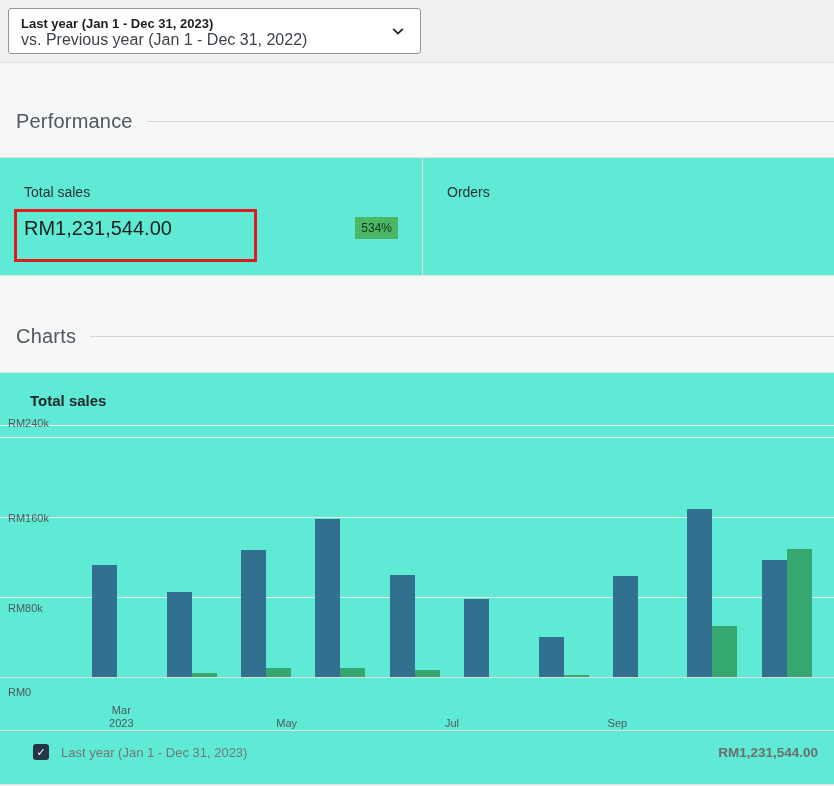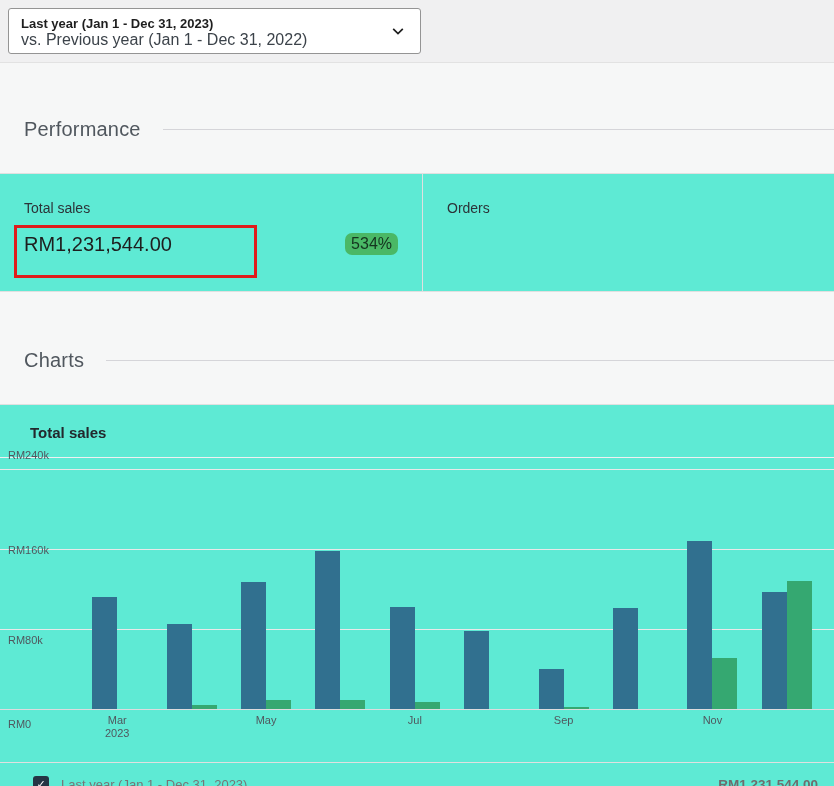--- a/index.html
+++ b/index.html
@@ -20,55 +20,55 @@
     text-align: left; font-family: inherit;
   }
   .ds-primary { display: block; font-size: 13px; font-weight: 700; line-height: 17px; color: #1e1e1e; }
   .ds-secondary { display: block; font-size: 16px; line-height: 16px; color: #3c434a; }
   .chev { position: absolute; right: 14px; top: 50%; transform: translateY(-50%); display: flex; }
 
   
   .section-head { display: flex; align-items: center; gap: 14px; padding-left: 16px; }
   .section-head.perf { margin: 46px 0 24px; }
   .section-head.charts { margin: 48px 0 24px; }
-  .section-head h2 { margin: 8px; font-size: 20px; font-weight: 400; color: #50575e; line-height: 24px; letter-spacing: .2px; }
+  .section-head h2 { margin: 0; font-size: 20px; font-weight: 400; color: #50575e; line-height: 24px; letter-spacing: .2px; }
   .section-head .rule { flex: 1; height: 1px; background: #d5d5d9; }
 
   
   .panel { background: #5eead4; border-top: 1px solid #e0e0e0; border-bottom: 1px solid #e0e0e0; margin-top: 8px; }
 
   
   .indicators { display: flex; }
   .indicator { position: relative; padding: 26px 24px 34px; }
   .indicator.first { width: 423px; border-right: 1px solid #e0e0e0; }
   .indicator.second { flex: 1; }
   .ind-label { font-size: 14px; color: #2c3338; margin-bottom: 15px; }
   .ind-row { display: flex; align-items: center; justify-content: space-between; }
   .ind-value { font-size: 20px; line-height: 26px; color: #1e1e1e; }
   .badge {
-    font-size: 16px; line-height: 16px; padding: 3px 6px; border-radius: 7px;
+    font-size: 12px; line-height: 16px; padding: 3px 6px; border-radius: 0;
     background: var(--badge-bg); color: var(--badge-text);
   }
   .annotation {
     position: absolute; left: 14px; top: 51px; width: 243px; height: 53px;
     border: 3px solid var(--annotation); pointer-events: none;
   }
 
   
   .chart-title { font-size: 15px; font-weight: 700; color: #23282d; padding: 19px 30px 16px; border-bottom: 1px solid #f0f0f1; }
   .plot { position: relative; height: 252px; }
   .gridline { position: absolute; left: 0; right: 0; height: 1px; background: #e9e9e9; }
   .gridline.baseline { background: #dcdcde; }
   .ytick { position: absolute; left: 8px; font-size: 11px; line-height: 14px; color: #50575e; }
   .bars-row { position: absolute; left: 80px; right: 10px; bottom: 1px; top: 0; display: flex; align-items: flex-end; }
   .bar-group { flex: 1; display: flex; justify-content: center; align-items: flex-end; }
   .bar { width: 25px; }
   .bar.primary { background: var(--bar-primary); }
   .bar.secondary { background: var(--bar-secondary); }
-  .xlabels { display: flex; margin: 4px 10px 0 80px; height: 48px; }
+  .xlabels { display: flex; margin: 4px 10px 0 80px; height: 48px; align-items: flex-end; }
   .xcell { flex: 1; text-align: center; font-size: 11px; color: #50575e; line-height: 13px; }
 
   
   .legend { display: flex; align-items: center; gap: 12px; border-top: 1px solid #e0e0e0; padding: 13px 16px 24px 33px; }
   .checkbox {
     width: 16px; height: 16px; background: var(--checkbox); border-radius: 3px;
     display: flex; align-items: center; justify-content: center; cursor: pointer; flex: 0 0 16px;
   }
   .check { color: #fff; font-size: 11px; line-height: 1; }
   .legend-label { font-size: 13px; color: #757575; }
@@ -184,23 +184,20 @@
           </div>
           <div class="xcell"></div>
           <div class="xcell">
             <div>Jul</div>
           </div>
           <div class="xcell"></div>
           <div class="xcell">
             <div>Sep</div>
           </div>
           <div class="xcell"></div>
-          <div class="xcell">
-            <div>Nov</div>
-          </div>
           <div class="xcell"></div>
         </div>
     </div>
 
     <div class="legend">
       <span class="checkbox">
         <span class="check">✓</span>
       </span>
       <span class="legend-label">Last year (Jan 1 - Dec 31, 2023)</span>
       <span class="legend-total">RM1,231,544.00</span>

